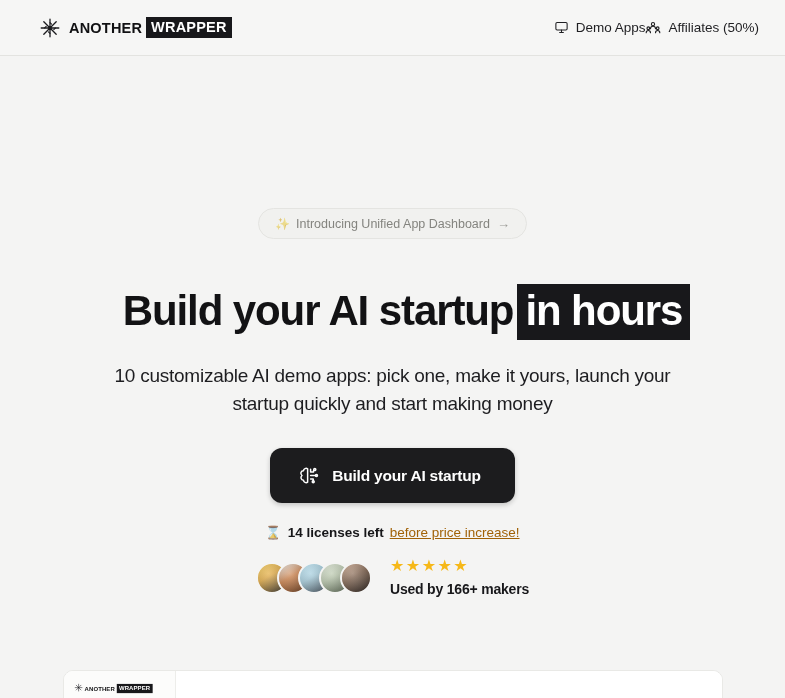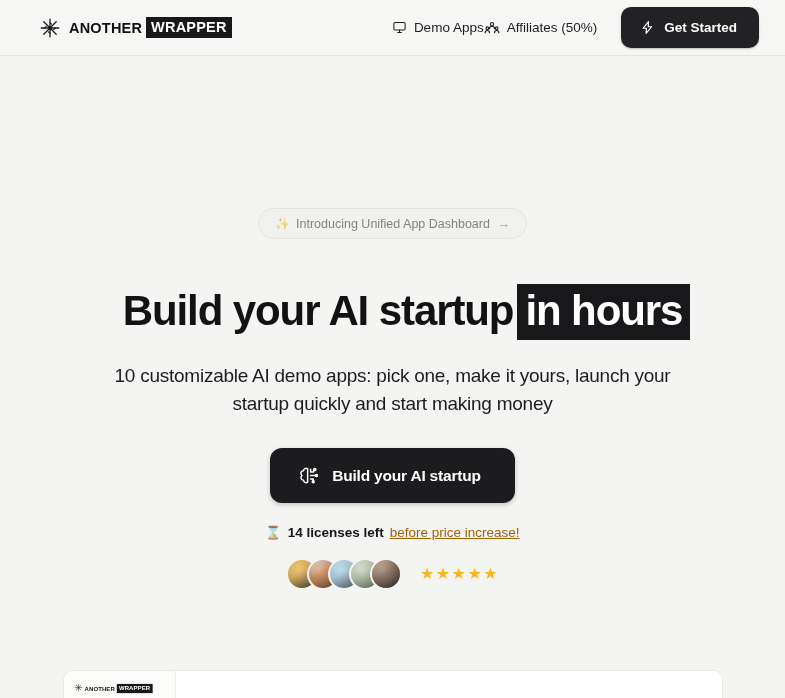--- a/index.html
+++ b/index.html
@@ -278,28 +278,20 @@
           <circle cx="12" cy="6.2" r="2.4"></circle>
           <path d="M8.2 13.2a3.8 3.8 0 0 1 7.6 0"></path>
           <circle cx="5" cy="12.4" r="2"></circle>
           <circle cx="19" cy="12.4" r="2"></circle>
           <path d="M1.8 19a3.2 3.2 0 0 1 6.4 0M15.8 19a3.2 3.2 0 0 1 6.4 0"></path>
         </svg>
       </span>
       <span>Affiliates (50%)</span>
     </a>
 
-    <button class="btn-get-started">
-      <span>
-        <svg viewBox="0 0 24 24" width="15" height="15" fill="none" stroke="#ffffff" stroke-width="1.9" stroke-linecap="round" stroke-linejoin="round">
-          <path d="M13.5 2.5 5 13.2h5.2L9.8 21.5 18.5 10.8h-5.3z"></path>
-        </svg>
-      </span>
-      <span>Get Started</span>
-    </button>
 
   </nav>
 </header>
 
 <main class="hero">
 
   <div class="badge">
     <span class="spark">✨</span>
     <span>Introducing Unified App Dashboard</span>
     <span class="arrow">→</span>
@@ -335,20 +327,21 @@
     <div class="avatars">
       <span class="avatar" style="background:linear-gradient(150deg,#f0c44a 0%,#e0a63a 42%,#3a3835 100%)"></span>
       <span class="avatar" style="background:linear-gradient(150deg,#e0e0dd 0%,#c9793f 45%,#6b3e22 100%)"></span>
       <span class="avatar" style="background:linear-gradient(150deg,#b7e2f2 0%,#9fc8d8 45%,#4c5560 100%)"></span>
       <span class="avatar" style="background:linear-gradient(150deg,#d9e3d0 0%,#b3c2a6 45%,#5e6b57 100%)"></span>
       <span class="avatar" style="background:linear-gradient(150deg,#caa489 0%,#7a5c47 45%,#2c2420 100%)"></span>
     </div>
 
     <div class="proof-text">
       <div class="stars">★★★★★</div>
+      <div class="makers">Used by 166+ makers</div>
     </div>
 
   </div>
 
   
   
 </main>
 
 <div class="preview-wrap">
   <div class="preview">

